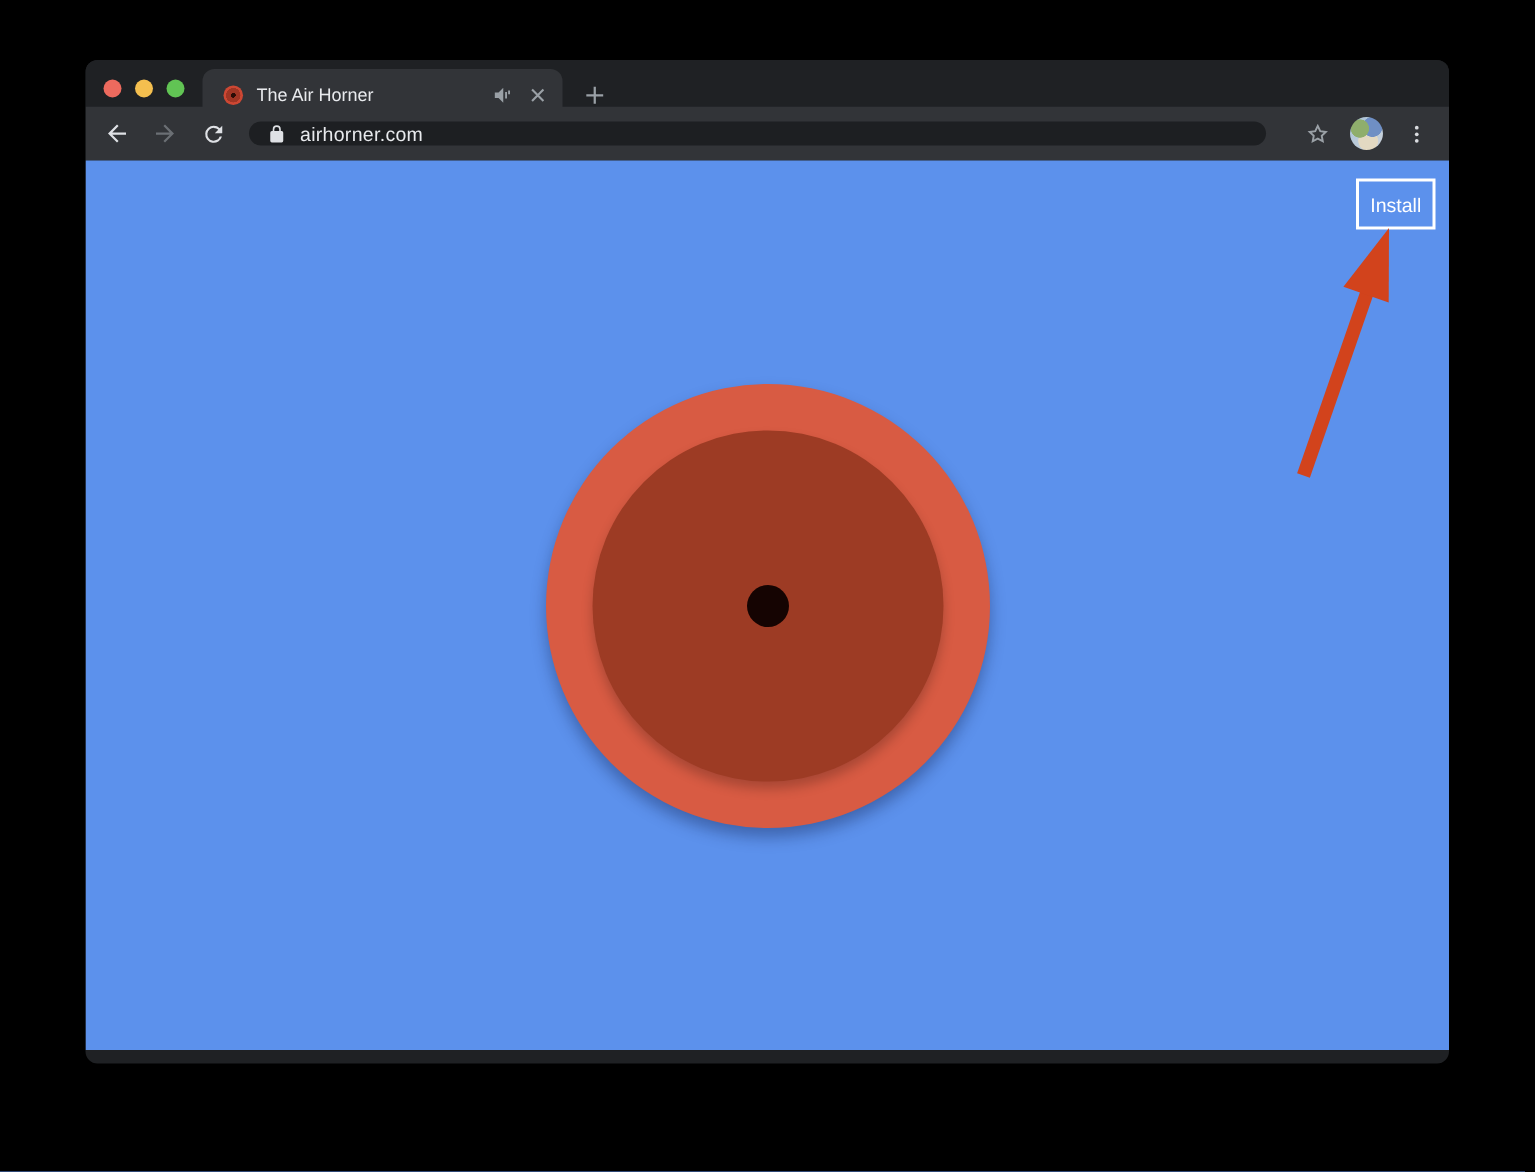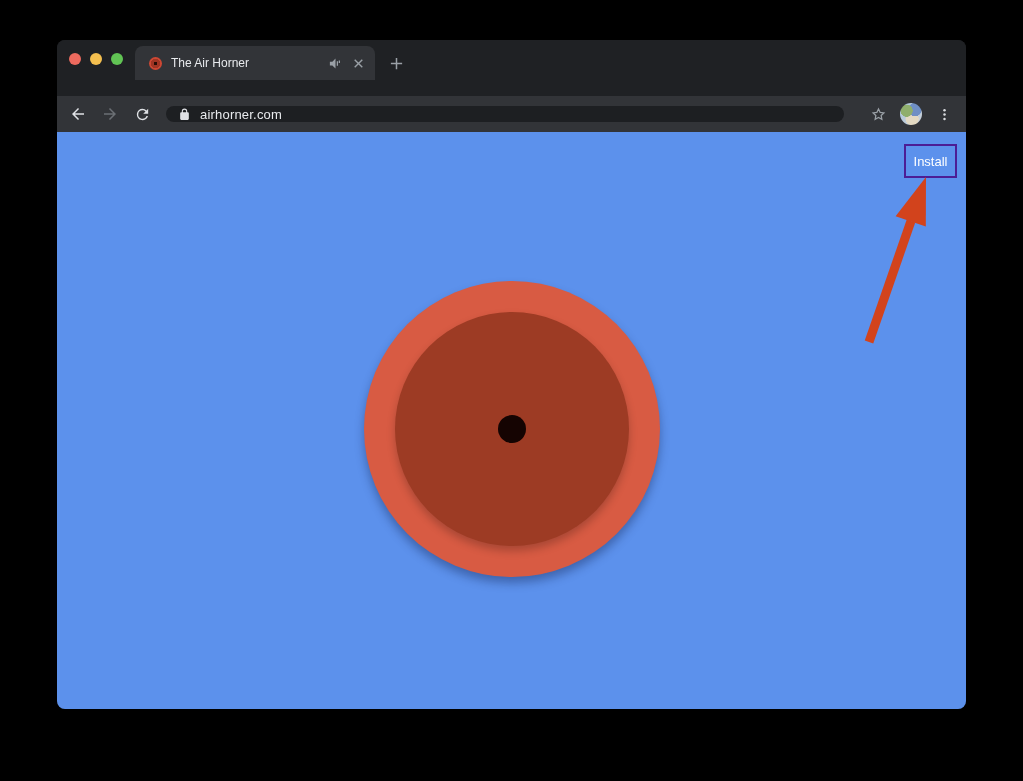--- a/index.html
+++ b/index.html
@@ -7,21 +7,21 @@
   body {
     background: var(--desktop-bg, #000);
     font-family: "Liberation Sans", "DejaVu Sans", sans-serif;
     position:relative;
   }
   .browser-window {
     position:absolute; left:57px; top:40px; width:909px; height:669px;
     border-radius:8px; overflow:hidden; background:var(--frame);
   }
   
-  .tabstrip { position:relative; height:56px; background:var(--frame); }
+  .tabstrip { position:relative; height:31px; background:var(--frame); }
   .traffic-lights { position:absolute; left:12px; top:13px; display:flex; gap:9px; }
   .traffic { width:12px; height:12px; border-radius:50%; }
   .traffic.red    { background:var(--traffic-red); }
   .traffic.yellow { background:var(--traffic-yellow); }
   .traffic.green  { background:var(--traffic-green); }
   .tab {
     position:absolute; left:78px; top:6px; width:240px; height:34px;
     background:var(--toolbar); border-radius:8px 8px 0 0;
     display:flex; align-items:center; padding:0 8px 0 14px; cursor:default;
   }
@@ -88,21 +88,21 @@
   }
   .horn-inner {
     width:234px; height:234px; border-radius:50%;
     background:var(--horn-inner);
     box-shadow:0 5px 8px rgba(0,0,0,.22);
     display:flex; align-items:center; justify-content:center;
   }
   .horn-dot { width:28px; height:28px; border-radius:50%; background:var(--horn-dot); }
   .install-btn {
     position:absolute; top:12px; right:9px; width:53px; height:34px;
-    border:2px solid #4c1d95; background:transparent; color:#fff;
+    border:2px solid #ffffff; background:transparent; color:#fff;
     font-size:13px; font-family:inherit;
     display:flex; align-items:center; justify-content:center; cursor:pointer;
   }
   .arrow-overlay { position:absolute; left:0; top:0; pointer-events:none; }
   svg { display:block; }
 </style>
 </head>
 <body>
 
 <div class="browser-window">

